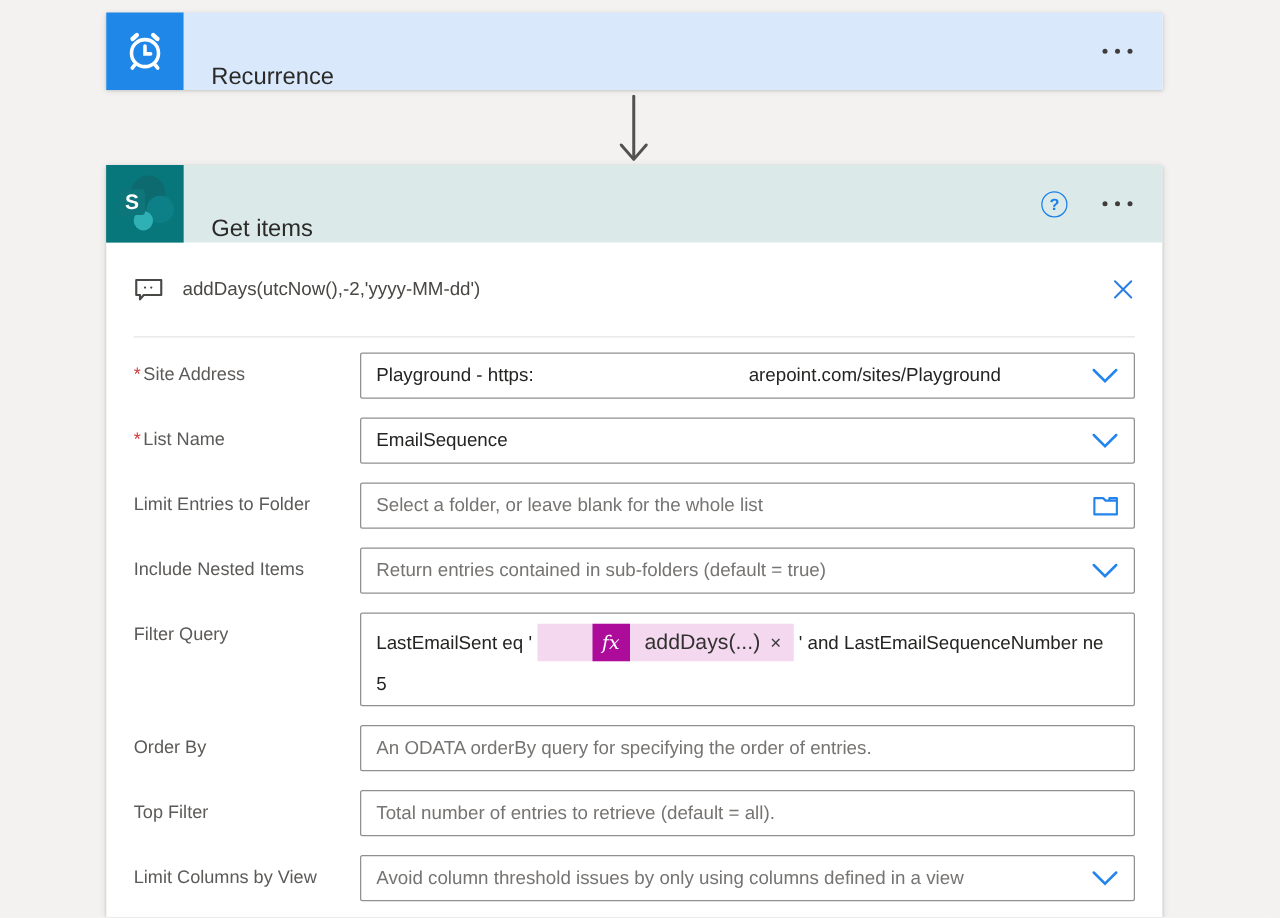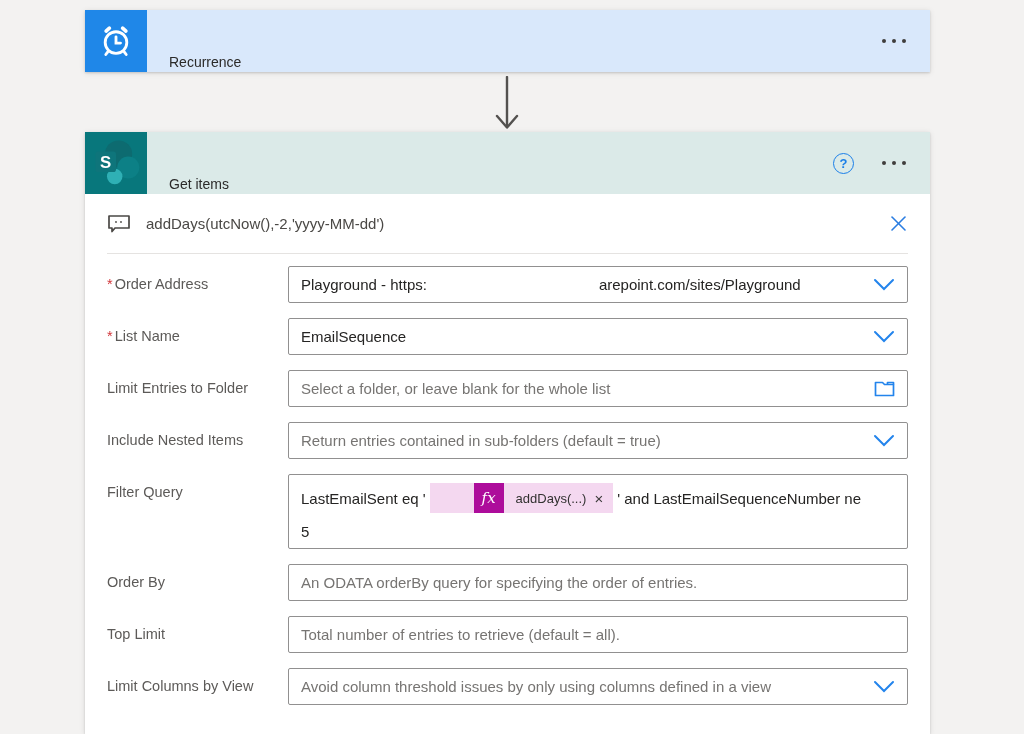--- a/index.html
+++ b/index.html
@@ -10,42 +10,42 @@
     font-family:"Liberation Sans","DejaVu Sans",sans-serif;
     color:#323130;
   }
   
   .card { position:absolute; left:85px; width:845px;
     box-shadow:0 1px 2px rgba(0,0,0,.14), 0 1px 6px rgba(0,0,0,.10); }
   .card-head { display:flex; height:62px; }
   .head-icon { width:62px; height:62px; flex:0 0 62px; display:flex;
     align-items:center; justify-content:center; }
   .head-bar { flex:1; display:flex; align-items:center; padding:0 22px; }
-  .head-title { font-size:14px; color:#2b2a29;margin-top:41px; }
+  .head-title { font-size:19px; color:#2b2a29;margin-top:41px; }
   .head-right { margin-left:auto; display:flex; align-items:center; gap:26px; }
   .dots { display:flex; gap:6px; padding:6px 2px; cursor:pointer; }
   .dots i { width:4px; height:4px; border-radius:50%; background:#3f3d3b; }
   .help-btn { width:21px; height:21px; border-radius:50%; border:1.8px solid #1a7fe8;
     color:#1a7fe8; font-size:13px; font-weight:bold; display:flex;
     align-items:center; justify-content:center; background:transparent; cursor:pointer; }
 
   #recurrence-card { top:10px; }
   #recurrence-card .head-icon { background:#1f87e8; }
   #recurrence-card .head-bar { background:#d9e8fb; }
 
   #getitems-card { top:132px; height:602px; background:#ffffff; }
   #getitems-card .head-icon { background:#08777c; }
   #getitems-card .head-bar { background:#dbeae8; }
 
   
   .connector { position:absolute; left:494px; top:76px; }
 
   
   .card-body { padding:0 22px; }
-  .comment-row { height:60px; display:flex; align-items:center; gap:15px;
+  .comment-row { height:76px; display:flex; align-items:center; gap:15px;
     border-bottom:1px solid #e5e3e1; }
   .comment-text { font-size:15px; color:#4a4845; }
   .close-x { margin-left:auto; background:none; border:none; cursor:pointer;
     display:flex; align-items:center; }
 
   .field-row { display:flex; align-items:flex-start; margin-top:12px; }
   .field-row + .field-row { margin-top:15px; }
   .field-label { width:181px; flex:0 0 181px; padding-top:10px;
     font-size:14.5px; color:#5c5a58; }
   .req { color:#d13438; margin-right:2px; }
@@ -60,21 +60,21 @@
 
   .textarea-box { flex:1; min-height:74px; border:1px solid #919090; border-radius:2px;
     background:#fff; padding:8px 12px; font-size:15px; color:#252423; }
   .fq-line1 { display:flex; align-items:center; flex-wrap:nowrap; }
   .fq-line2 { margin-top:10px; }
   .token-pill { display:inline-flex; align-items:center; background:#f4d8f0;
     margin:0 4px; height:30px; cursor:pointer;padding-left:44px; }
   .token-fx { width:30px; height:30px; background:#ad0c9b; color:#fff;
     display:flex; align-items:center; justify-content:center;
     font-family:"DejaVu Serif",serif; font-style:italic; font-size:15px; }
-  .token-label { padding:0 6px 0 12px; font-size:13px; color:#323130; }
+  .token-label { padding:0 6px 0 12px; font-size:17px; color:#323130; }
   .token-x { padding:0 10px 0 2px; font-size:15px; color:#3b3a39; cursor:pointer; }
 </style>
 </head>
 <body>
 
 <div class="canvas">
 
   <div class="card" id="recurrence-card">
     <div class="card-head">
       <div class="head-icon">
@@ -146,21 +146,21 @@
         <button class="close-x" aria-label="close">
           <svg width="19" height="19" viewBox="0 0 19 19" stroke="#2b7de1" stroke-width="1.6" stroke-linecap="round">
             <path d="M3 3 L16 16"></path>
               <path d="M16 3 L3 16"></path>
           </svg>
         </button>
       </div>
 
       <div class="field-row">
         <div class="field-label">
-          <span class="req">*</span><span>Order Address</span>
+          <span class="req">*</span><span>Site Address</span>
         </div>
         <div class="input-box">
           <span>Playground - https:</span>
           <span class="gap-70"></span>
           <span>arepoint.com/sites/Playground</span>
           <span class="box-icon">
             <svg width="22" height="13" viewBox="0 0 22 13" fill="none" stroke="#2384ec" stroke-width="2" stroke-linecap="round">
                 <path d="M2 2 L11 11 L20 2"></path>
               </svg>
           </span>
@@ -223,21 +223,21 @@
       </div>
 
       <div class="field-row">
         <div class="field-label">Order By</div>
         <div class="input-box">
           <input type="text" placeholder="An ODATA orderBy query for specifying the order of entries." style="">
         </div>
       </div>
 
       <div class="field-row">
-        <div class="field-label">Top Limit</div>
+        <div class="field-label">Top Filter</div>
         <div class="input-box">
           <input type="text" placeholder="Total number of entries to retrieve (default = all)." style="">
         </div>
       </div>
 
       <div class="field-row">
         <div class="field-label">Limit Columns by View</div>
         <div class="input-box">
           <input type="text" placeholder="Avoid column threshold issues by only using columns defined in a view" style="">
           <span class="box-icon">

